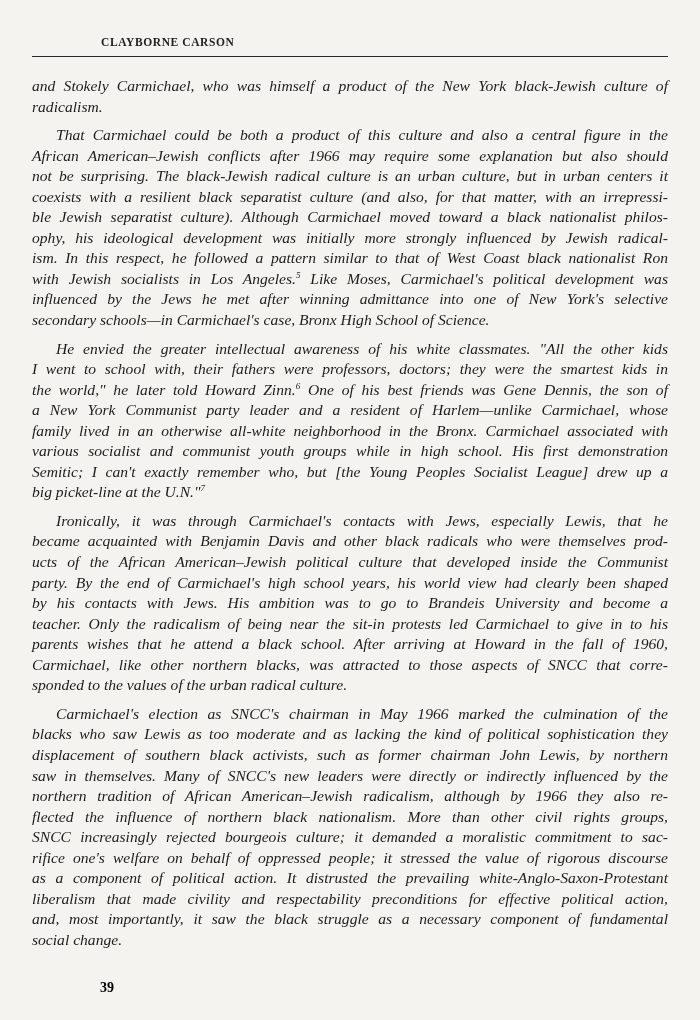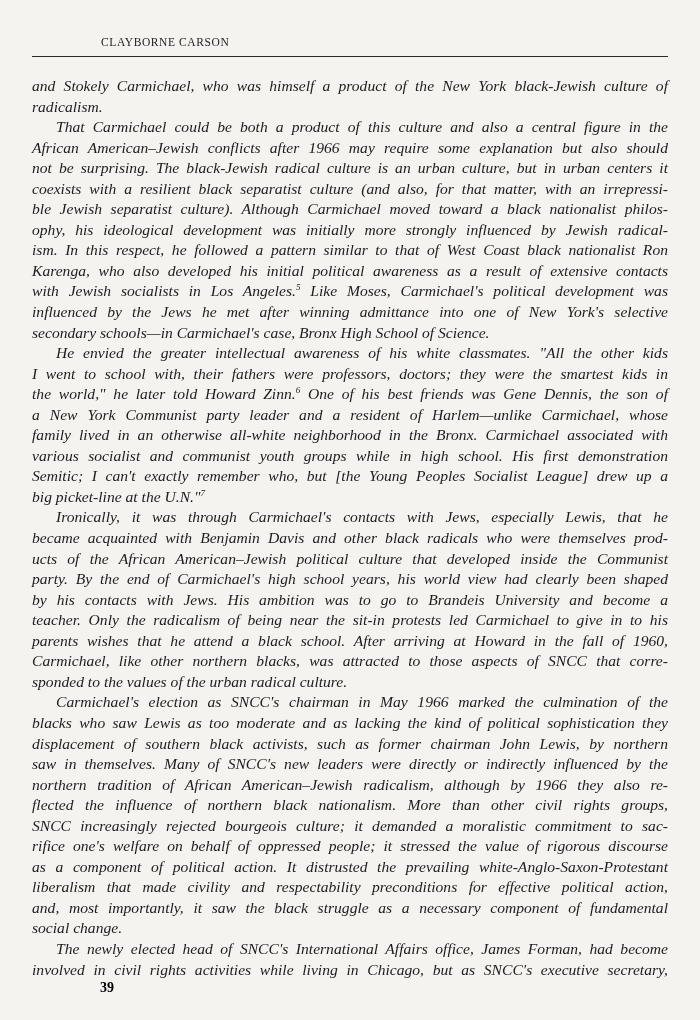--- a/index.html
+++ b/index.html
@@ -6,37 +6,37 @@
   body {
     width: 700px; height: 1020px; overflow: hidden;
     background: #f4f3f0;
     font-family: "Liberation Serif", "DejaVu Serif", serif;
     color: #1c1c1c;
     position: relative;
   }
   .page { position: absolute; left: 0; top: 0; width: 700px; height: 1020px; }
   .running-head {
     position: absolute; left: 101px; top: 36px;
-    font-size: 11.5px; font-weight: normal; letter-spacing: 0.6px;
+    font-size: 11.5px; font-weight: bold; letter-spacing: 0.6px;
     color: #222;
   }
   .head-rule {
     position: absolute; left: 32px; top: 56px; width: 636px; height: 0;
     border-top: 1.4px solid #2a2a2a;
   }
   .body-text {
     position: absolute; left: 32px; top: 76px; width: 636px;
     font-size: 15.6px; line-height: 20.55px; font-style: italic;
   }
   .line {
     display: block; height: 20.55px; white-space: nowrap;
     text-align: justify; text-align-last: justify;
   }
   .line.last { text-align-last: left; }
-  .line.indent { padding-left: 24px; }
+  .line.indent { padding-left: 24px; margin-top: 8px; }
   sup { font-size: 9px; line-height: 0; vertical-align: 6px; }
   .page-number {
     position: absolute; left: 100px; top: 980px;
     font-size: 14px; font-weight: bold; color: #000000;
   }
 </style>
 </head>
 <body>
 
 <div class="page">
@@ -48,21 +48,20 @@
         <span class="line last">radicalism.</span>
       </div>
       <div>
         <span class="line indent">That Carmichael could be both a product of this culture and also a central figure in the</span>
         <span class="line">African American–Jewish conflicts after 1966 may require some explanation but also should</span>
         <span class="line">not be surprising. The black-Jewish radical culture is an urban culture, but in urban centers it</span>
         <span class="line">coexists with a resilient black separatist culture (and also, for that matter, with an irrepressi-</span>
         <span class="line">ble Jewish separatist culture). Although Carmichael moved toward a black nationalist philos-</span>
         <span class="line">ophy, his ideological development was initially more strongly influenced by Jewish radical-</span>
         <span class="line">ism. In this respect, he followed a pattern similar to that of West Coast black nationalist Ron</span>
-        <span class="line">Karenga, who also developed his initial political awareness as a result of extensive contacts</span>
         <span class="line">with Jewish socialists in Los Angeles.<sup>5</sup> Like Moses, Carmichael's political development was</span>
         <span class="line">influenced by the Jews he met after winning admittance into one of New York's selective</span>
         <span class="line last">secondary schools—in Carmichael's case, Bronx High School of Science.</span>
       </div>
       <div>
         <span class="line indent">He envied the greater intellectual awareness of his white classmates. "All the other kids</span>
         <span class="line">I went to school with, their fathers were professors, doctors; they were the smartest kids in</span>
         <span class="line">the world," he later told Howard Zinn.<sup>6</sup> One of his best friends was Gene Dennis, the son of</span>
         <span class="line">a New York Communist party leader and a resident of Harlem—unlike Carmichael, whose</span>
         <span class="line">family lived in an otherwise all-white neighborhood in the Bronx. Carmichael associated with</span>
@@ -88,19 +87,15 @@
         <span class="line">saw in themselves. Many of SNCC's new leaders were directly or indirectly influenced by the</span>
         <span class="line">northern tradition of African American–Jewish radicalism, although by 1966 they also re-</span>
         <span class="line">flected the influence of northern black nationalism. More than other civil rights groups,</span>
         <span class="line">SNCC increasingly rejected bourgeois culture; it demanded a moralistic commitment to sac-</span>
         <span class="line">rifice one's welfare on behalf of oppressed people; it stressed the value of rigorous discourse</span>
         <span class="line">as a component of political action. It distrusted the prevailing white-Anglo-Saxon-Protestant</span>
         <span class="line">liberalism that made civility and respectability preconditions for effective political action,</span>
         <span class="line">and, most importantly, it saw the black struggle as a necessary component of fundamental</span>
         <span class="line last">social change.</span>
       </div>
-      <div>
-        <span class="line indent">The newly elected head of SNCC's International Affairs office, James Forman, had become</span>
-        <span class="line">involved in civil rights activities while living in Chicago, but as SNCC's executive secretary,</span>
-      </div>
     </div>
   <div class="page-number">39</div>
 </div>
 
 </body></html>

